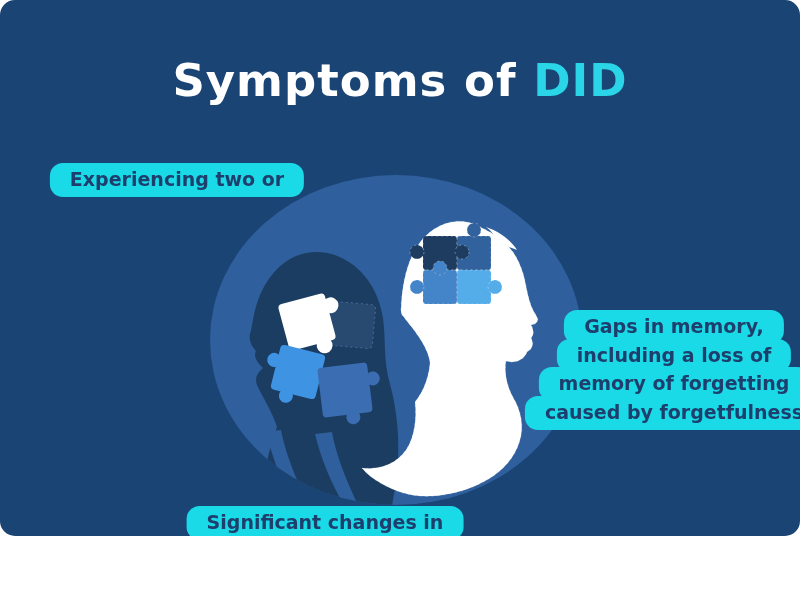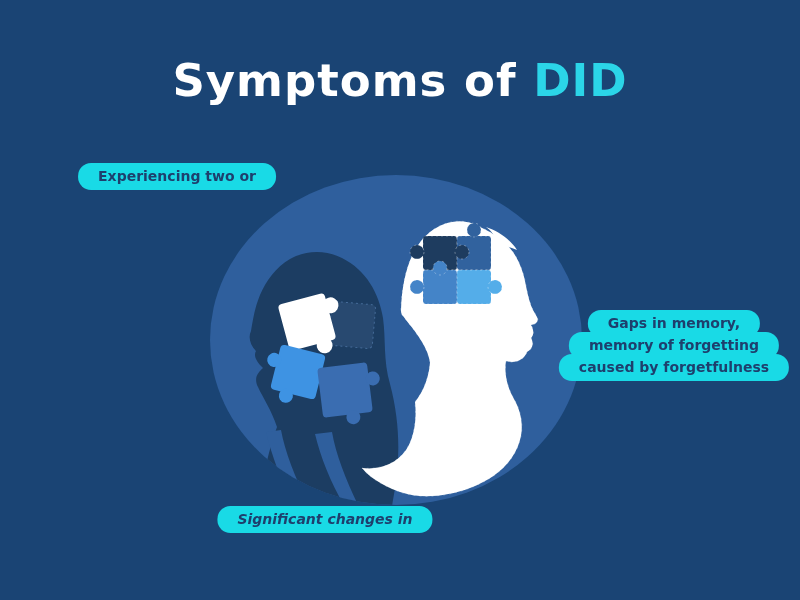--- a/index.html
+++ b/index.html
@@ -1,43 +1,44 @@
 <!DOCTYPE html>
 <html style="--background: #1A4474; --circle: #2F5F9D; --bubble: #19DAE6; --bubble_text: #1E3F6D; --title_text: #FFFFFF; --title_accent: #2BD5E8; --silhouette_dark: #1C3D62; --silhouette_light: #FFFFFF; --puzzle_dark: #1E3C5F; --puzzle_steel: #31629E; --puzzle_medium: #4484C8; --puzzle_bright: #54ADE9; --puzzle_white: #FFFFFF; --puzzle_ghost: #2A4B72; --puzzle_azure: #3E93E3; --puzzle_royal: #3A6DB1;"><head>
 <meta charset="utf-8">
 <style>
   html,body{margin:0;padding:0;}
   .stage{
-    position:relative;width:800px;height:600px;overflow:hidden;
+    position:relative;width:800px;height:536px;overflow:hidden;
     background:var(--background,#1A4474);
     font-family:"DejaVu Sans","Liberation Sans",sans-serif;
+    border-radius:15px;
   }
   .title{
     position:absolute;top:54px;left:0;width:800px;margin:0;
     text-align:center;font-size:45px;font-weight:bold;letter-spacing:1px;
     color:var(--title_text,#fff);
   }
   .title .accent{color:var(--title_accent,#2BD5E8);}
   .illustration{position:absolute;left:0;top:0;}
   .callout{
     position:absolute;display:flex;flex-direction:column;align-items:center;
     transform:translateX(-50%);
   }
   .callout .line{
     display:block;white-space:nowrap;
     background:var(--bubble,#19DAE6);
     color:var(--bubble_text,#1E3F6D);
-    font-size:14px;font-weight:bold;line-height:1.35;
+    font-size:19px;font-weight:bold;line-height:1.35;
     padding:4px 20px;border-radius:13px;margin-top:-5px;
     text-align:center;
   }
   .callout .line:first-child{margin-top:0;}
   #callout-personalities{left:177px;top:163px;}
   #callout-memory{left:674px;top:310px;}
-  #callout-self{left:325px;top:506px;font-style:italic;}
+  #callout-self{left:325px;top:506px;}
 </style>
 </head>
 <body>
 
 <div class="stage">
 
   <h1 class="title"><span>Symptoms of</span>&nbsp;<span class="accent">DID</span></h1>
 
   <svg class="illustration" width="800" height="600" viewBox="0 0 800 600" role="img" aria-label="Two head profile silhouettes inside a blue circle with jigsaw puzzle pieces in their heads">
     <defs>
@@ -110,20 +111,21 @@
       </g>
     </g>
   </svg>
 
   <div class="callout" id="callout-personalities">
     <span class="line">Experiencing two or</span>
   </div>
 
   <div class="callout" id="callout-memory">
     <span class="line">Gaps in memory,</span>
+    <span class="line">including a loss of</span>
     <span class="line">memory of forgetting</span>
     <span class="line">caused by forgetfulness</span>
   </div>
 
   <div class="callout" id="callout-self">
     <span class="line">Significant changes in</span>
   </div>
 
 </div>
 

